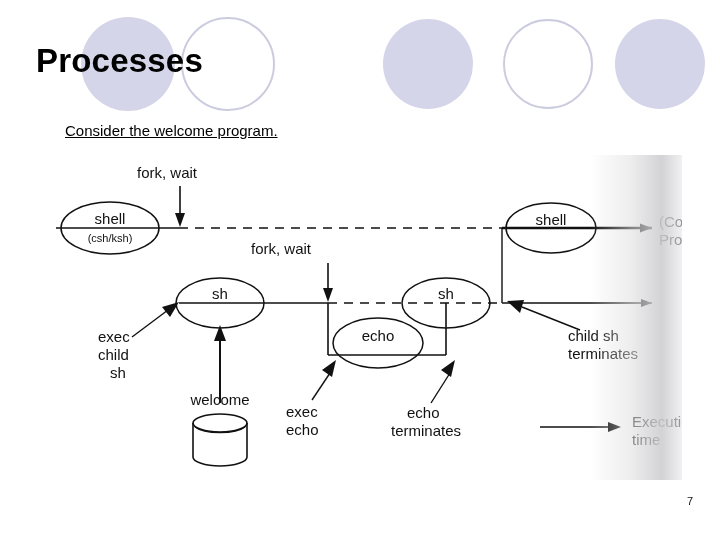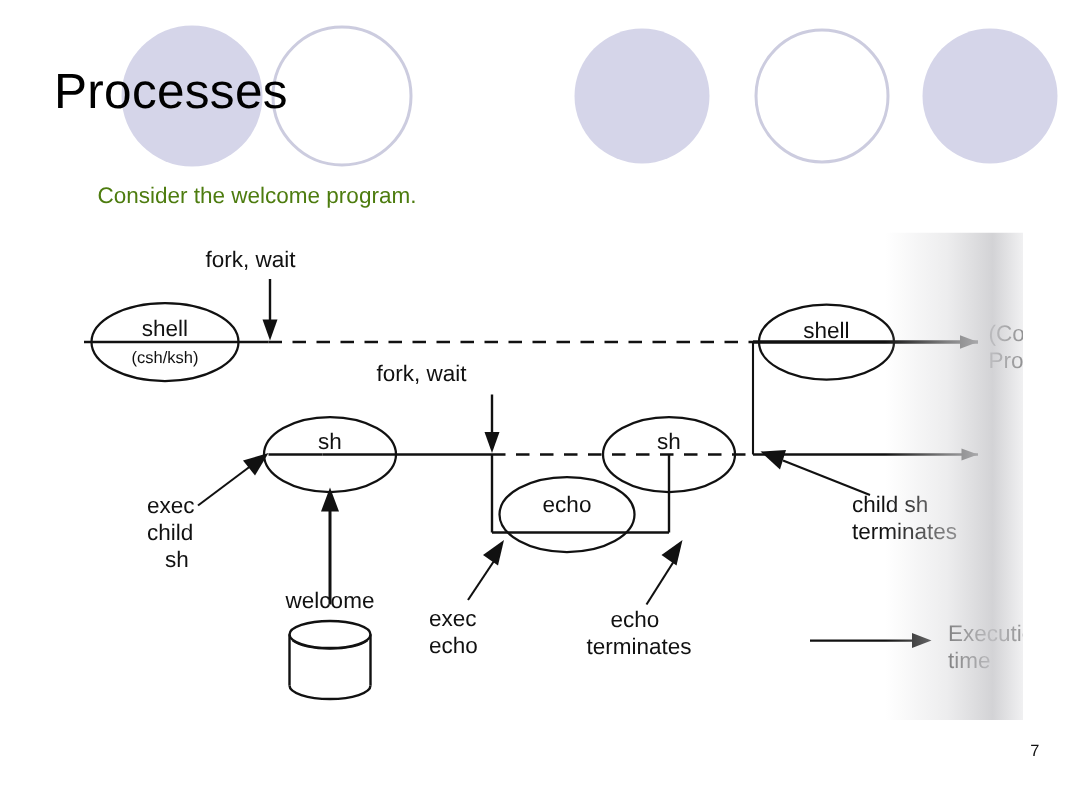--- a/index.html
+++ b/index.html
@@ -33,36 +33,37 @@
     border: 2px solid #ccccdf;
     box-sizing: border-box;
   }
 
   
   #slide-title {
     position: absolute;
     left: 36px;
     top: 44px;
     font-size: 33px;
-    font-weight: normal;
+    font-weight: bold;
     letter-spacing: 0.2px;
     line-height: 1.05;
     color: #000;
     margin: 0;
     z-index: 5;
   }
 
   
   #body-text {
     position: absolute;
     left: 65px;
     top: 122px;
     font-size: 15px;
-    color: #4d7c0f;
+    color: #000000;
     z-index: 5;
+    text-decoration: underline;
   }
 
   
   #figure {
     position: absolute;
     left: 40px;
     top: 155px;
     width: 642px;
     height: 325px;
     background: #ffffff;

